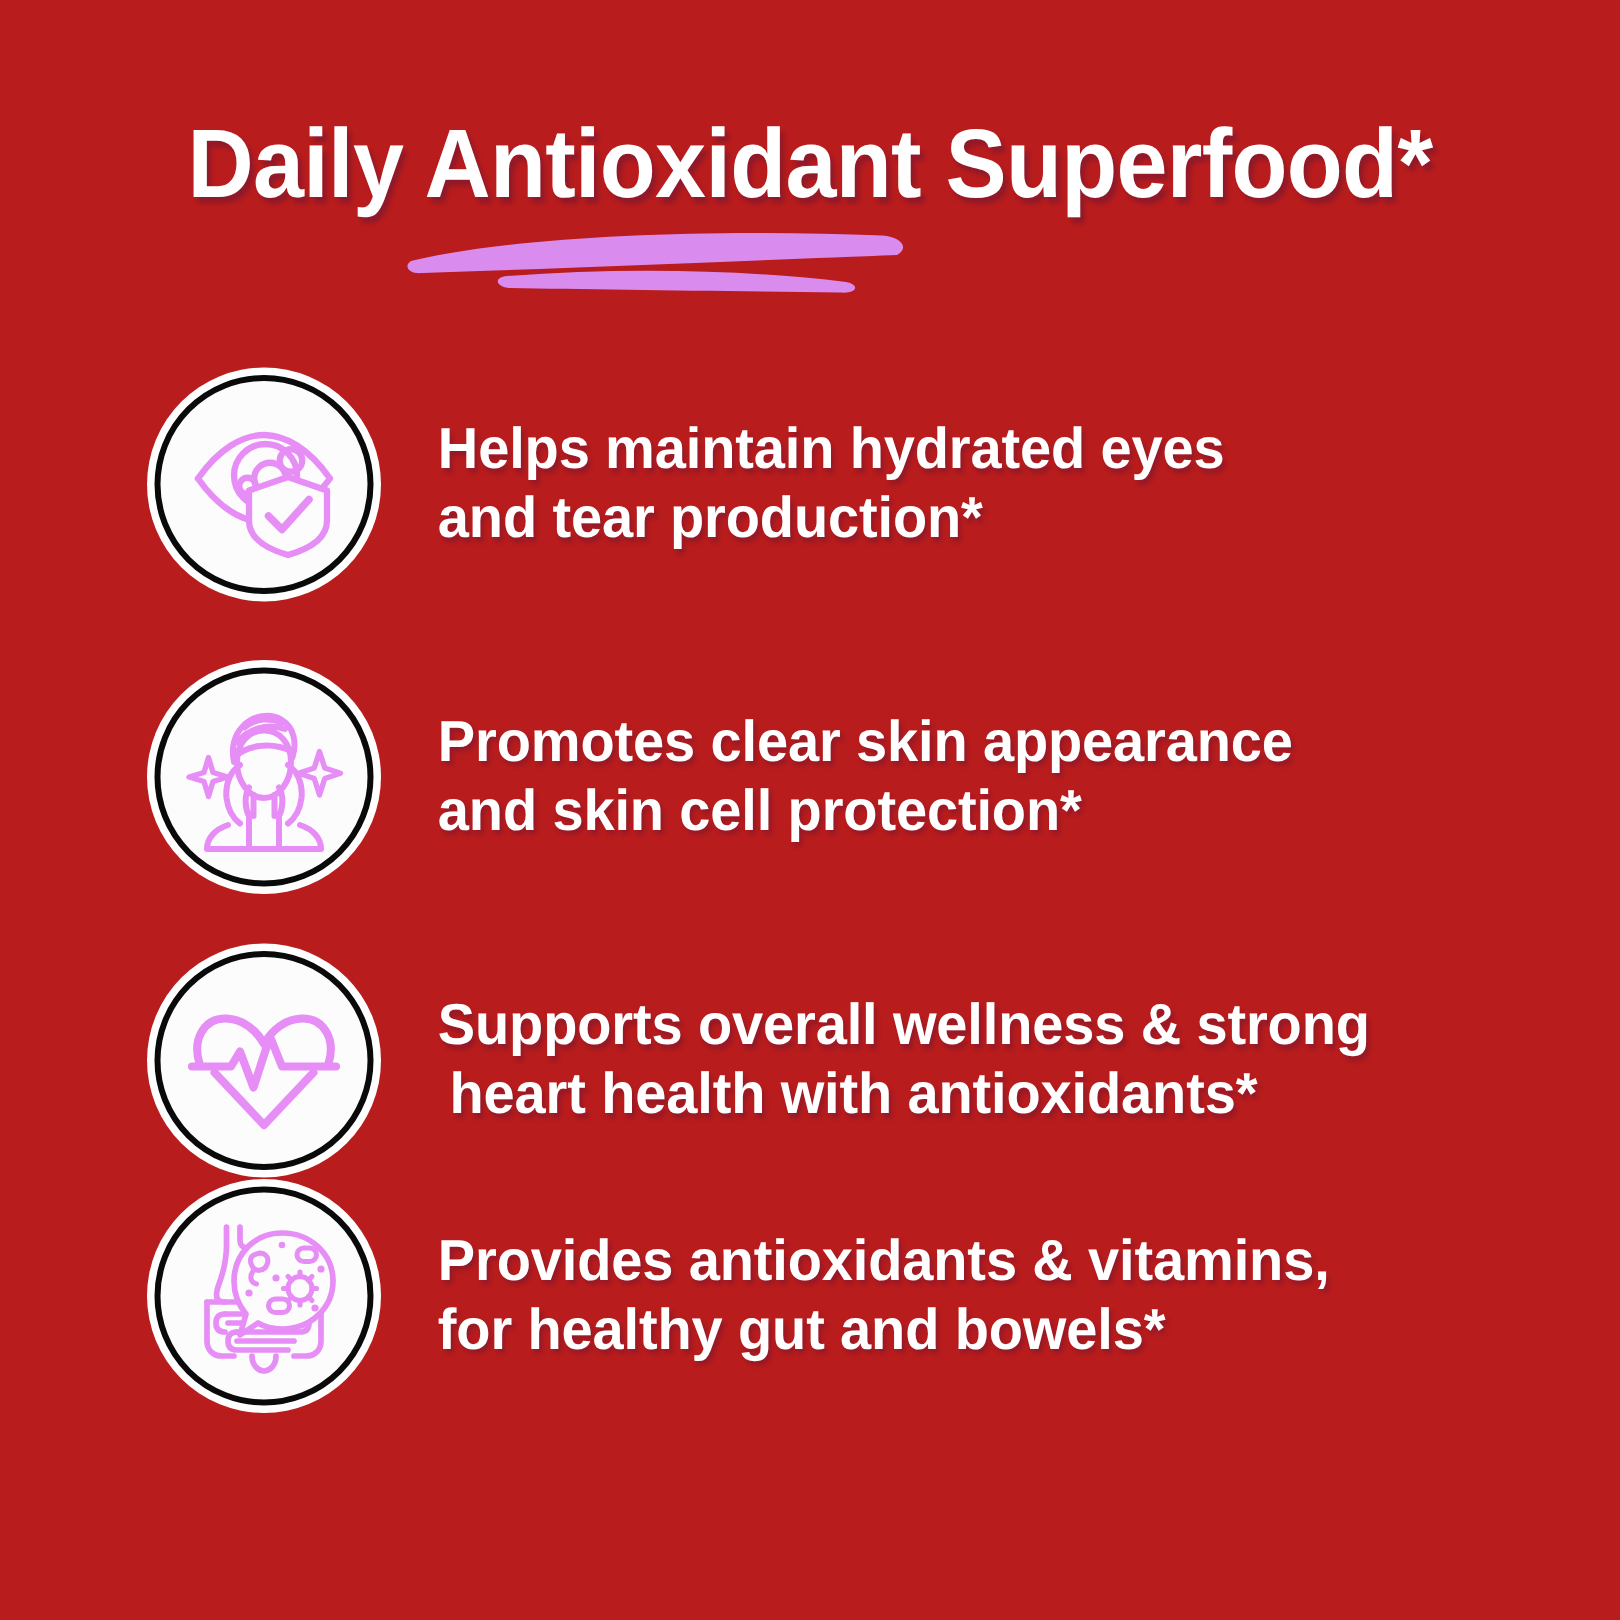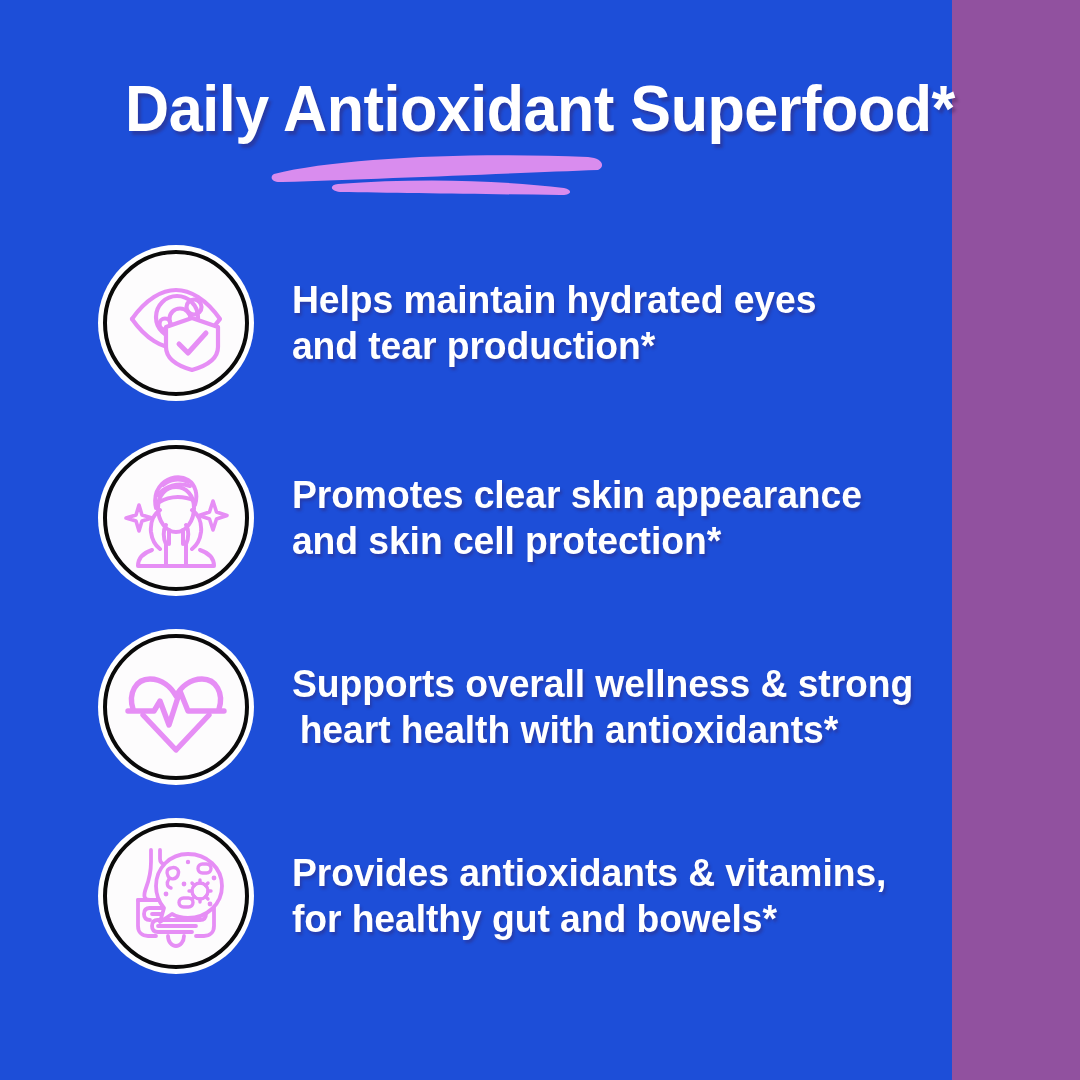--- a/index.html
+++ b/index.html
@@ -10,23 +10,23 @@
   body {
     width: 1080px;
     height: 1080px;
     overflow: hidden;
     font-family: "Liberation Sans", sans-serif;
     background: #91519f;
   }
 
   #infographic {
     position: relative;
-    width: 952px;
+    width: 1080px;
     height: 1080px;
-    background: #1d4ed8;
+    background: #b91c1c;
   }
 
   
   .title-wrap {
     position: absolute;
     left: 0;
     top: 74px;
     width: 1080px;
     text-align: center;
   }
@@ -66,21 +66,21 @@
     left: 96px;
     width: 930px;
     height: 160px;
     display: flex;
     align-items: center;
     justify-content: flex-end;
   }
   .row-1 { top: 243px; }
   .row-2 { top: 438px; }
   .row-3 { top: 627px; }
-  .row-4 { top: 816px; }
+  .row-4 { top: 784px; }
 
   .badge {
     position: relative;
     flex: 0 0 auto;
     width: 160px;
     height: 160px;
     border-radius: 50%;
     box-sizing: border-box;
   }
   

